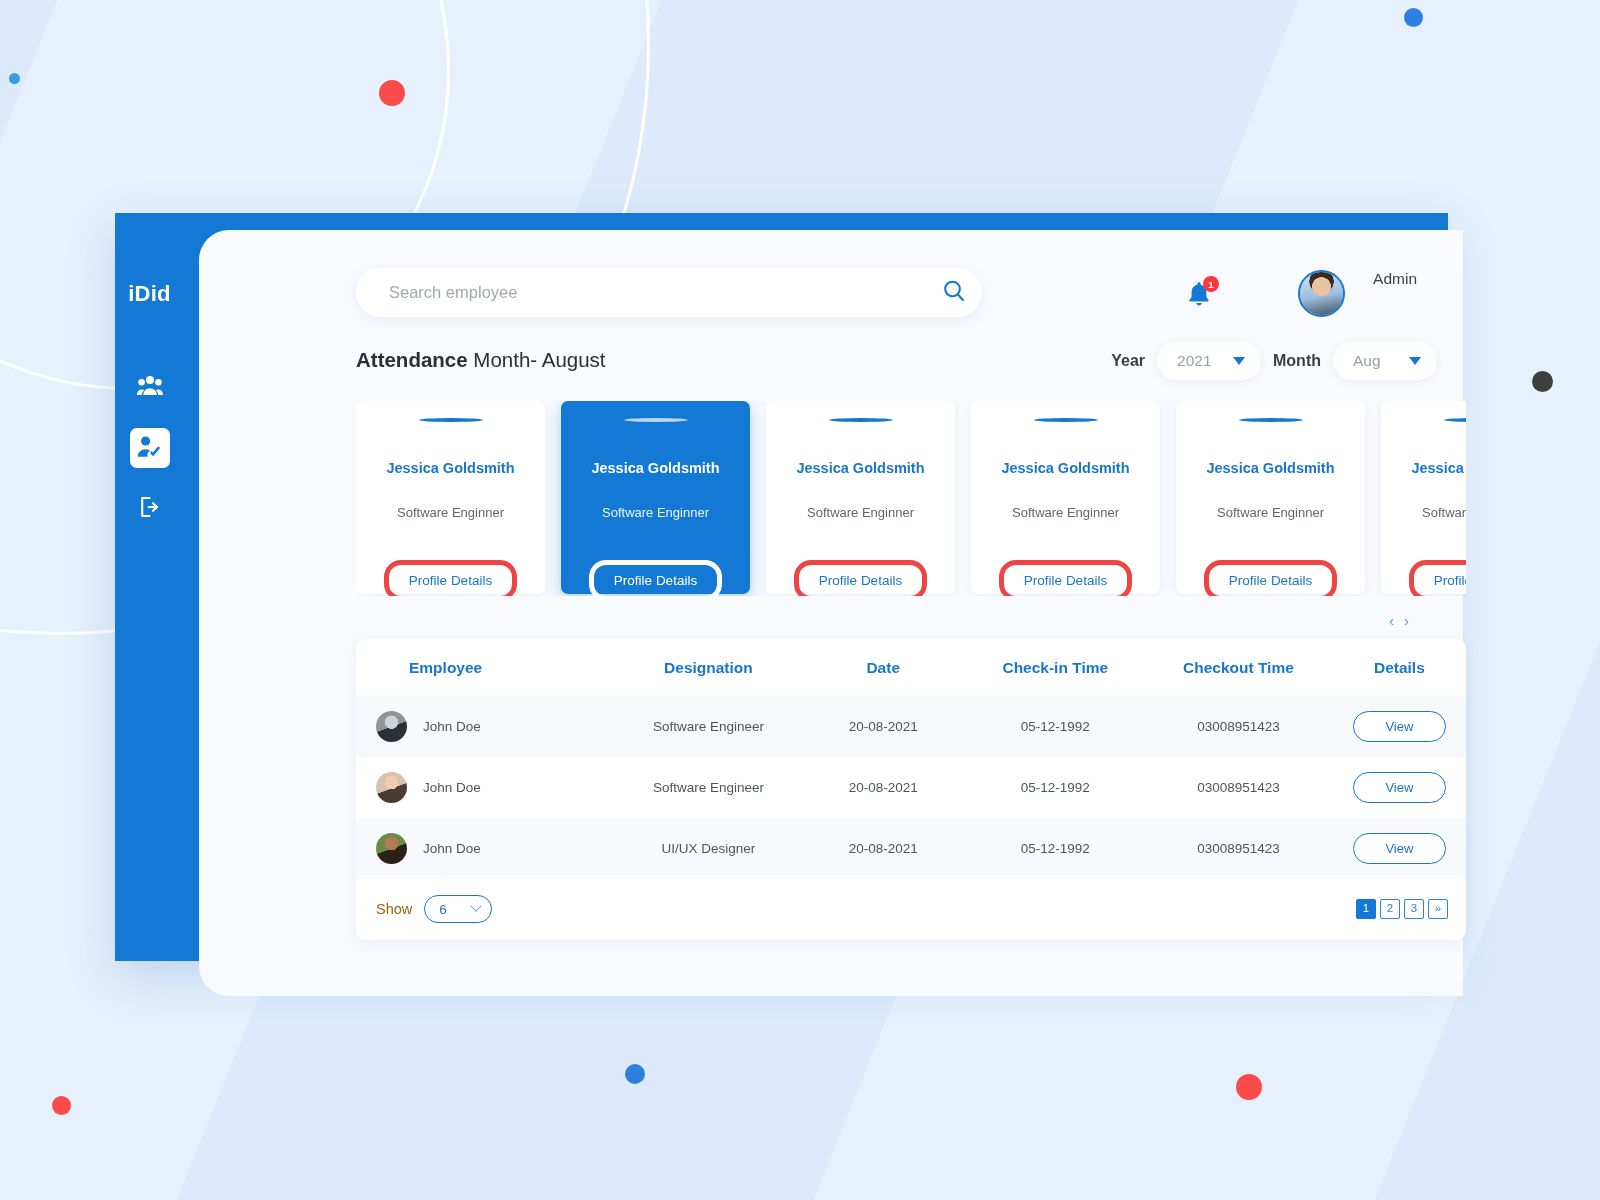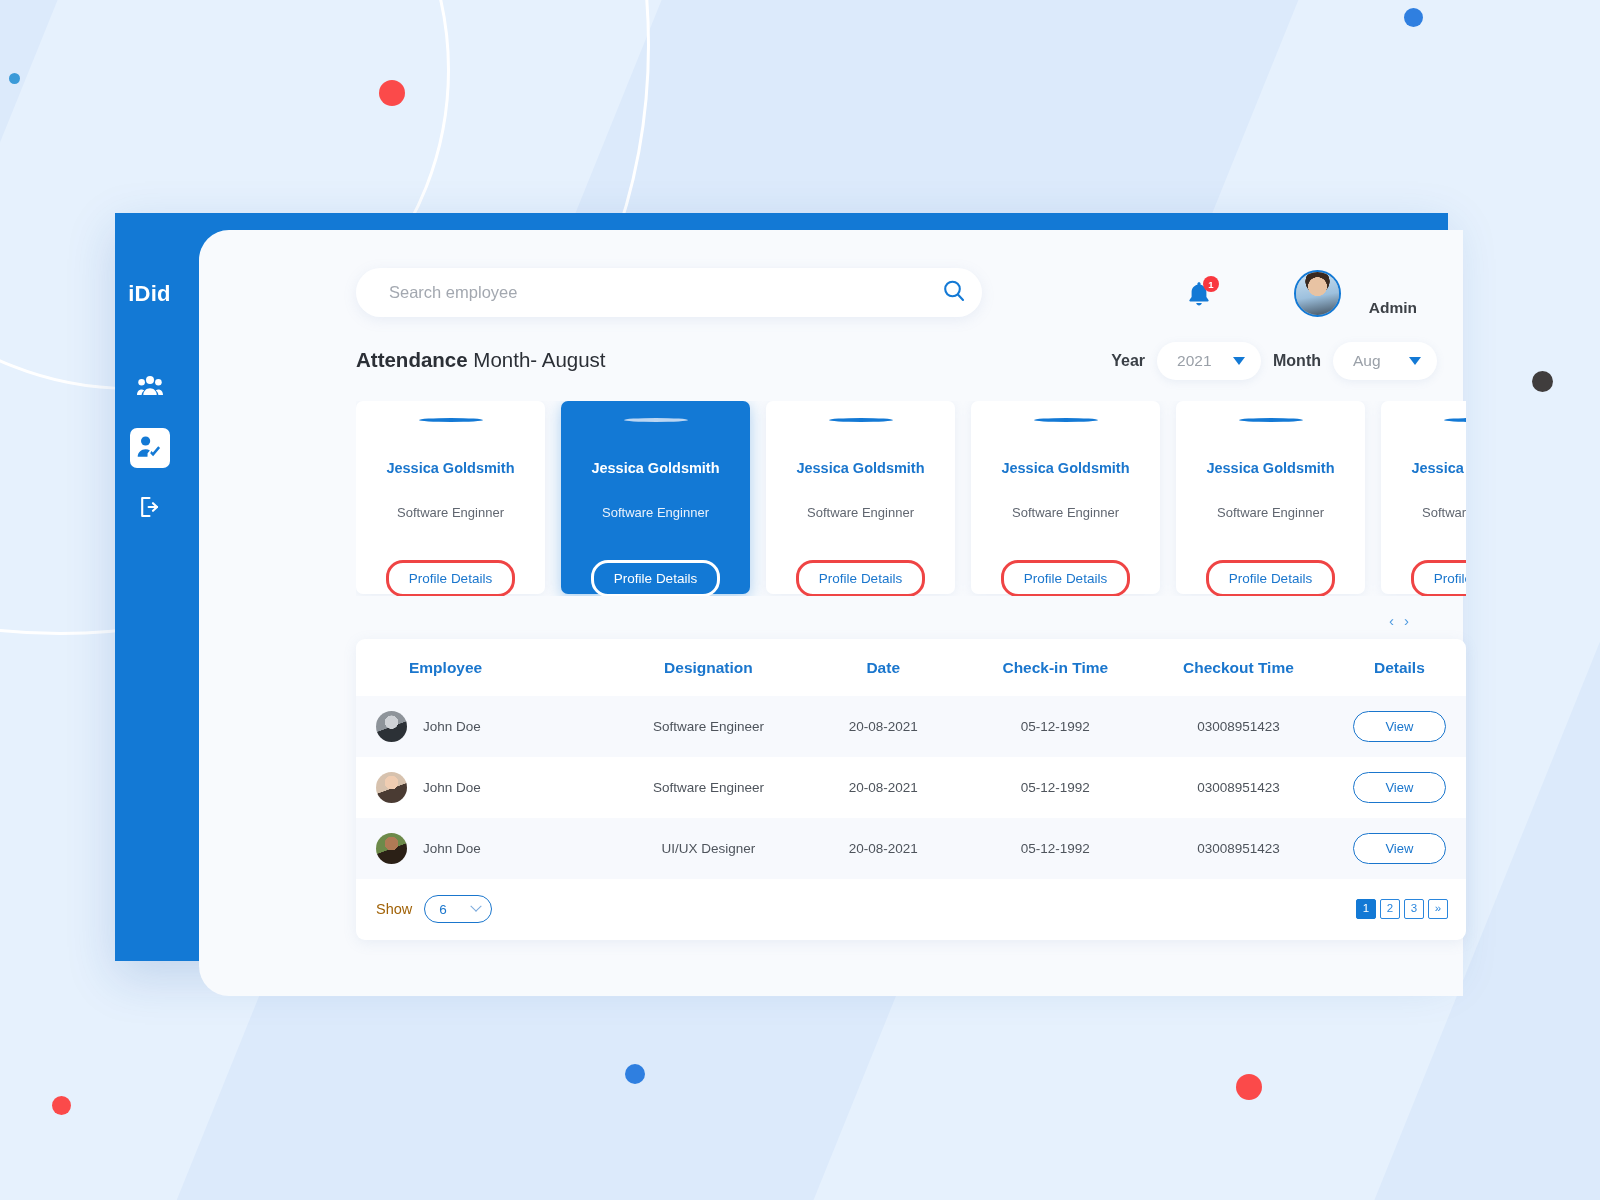--- a/index.html
+++ b/index.html
@@ -97,21 +97,21 @@
   }
   .bell-badge {
     position: absolute; right: -5px; top: -4px;
     width: 16px; height: 16px; border-radius: 50%;
     background: #f9373f; color: #fff;
     font-size: 9.5px; font-weight: bold;
     display: flex; align-items: center; justify-content: center;
   }
   .user-chip {
     position: absolute; right: 46px; top: 40px;
-    display: flex; align-items: flex-end; gap: 28px; cursor: pointer; font-weight: bold;
+    display: flex; align-items: flex-start; gap: 28px; cursor: pointer;
   }
   .avatar {
     width: 47px; height: 47px; border-radius: 50%;
     border: 2px solid #1379d5;
     overflow: hidden; position: relative;
     background: #93b7d8;
   }
   .user-name { font-size: 15.5px; color: #3d4147; }
 
   
@@ -175,21 +175,21 @@
     margin-top: 12px;
     font-size: 14.5px; font-weight: bold; color: #1a76cd;
     white-space: nowrap;
   }
   .emp-card.selected .emp-name { color: #fff; }
   .emp-role { margin-top: 3px; font-size: 13px; color: #606670; }
   .emp-card.selected .emp-role { color: #eaf2fc; }
   .emp-btn {
     margin-top: 14px;
     padding: 8px 20px;
-    border: 3px solid #ef4444; border-radius: 17px;
+    border: 5px solid #ef4444; border-radius: 17px;
     background: transparent;
     font-family: "Liberation Sans", sans-serif;
     font-size: 13.5px; color: #1a76cd;
     cursor: pointer;
   }
   .emp-card.selected .emp-btn { border-color: #fff; color: #fff; }
 
   .carousel-nav {
     position: absolute; right: 52px; top: 381px;
     display: flex; gap: 6px; align-items: center;

